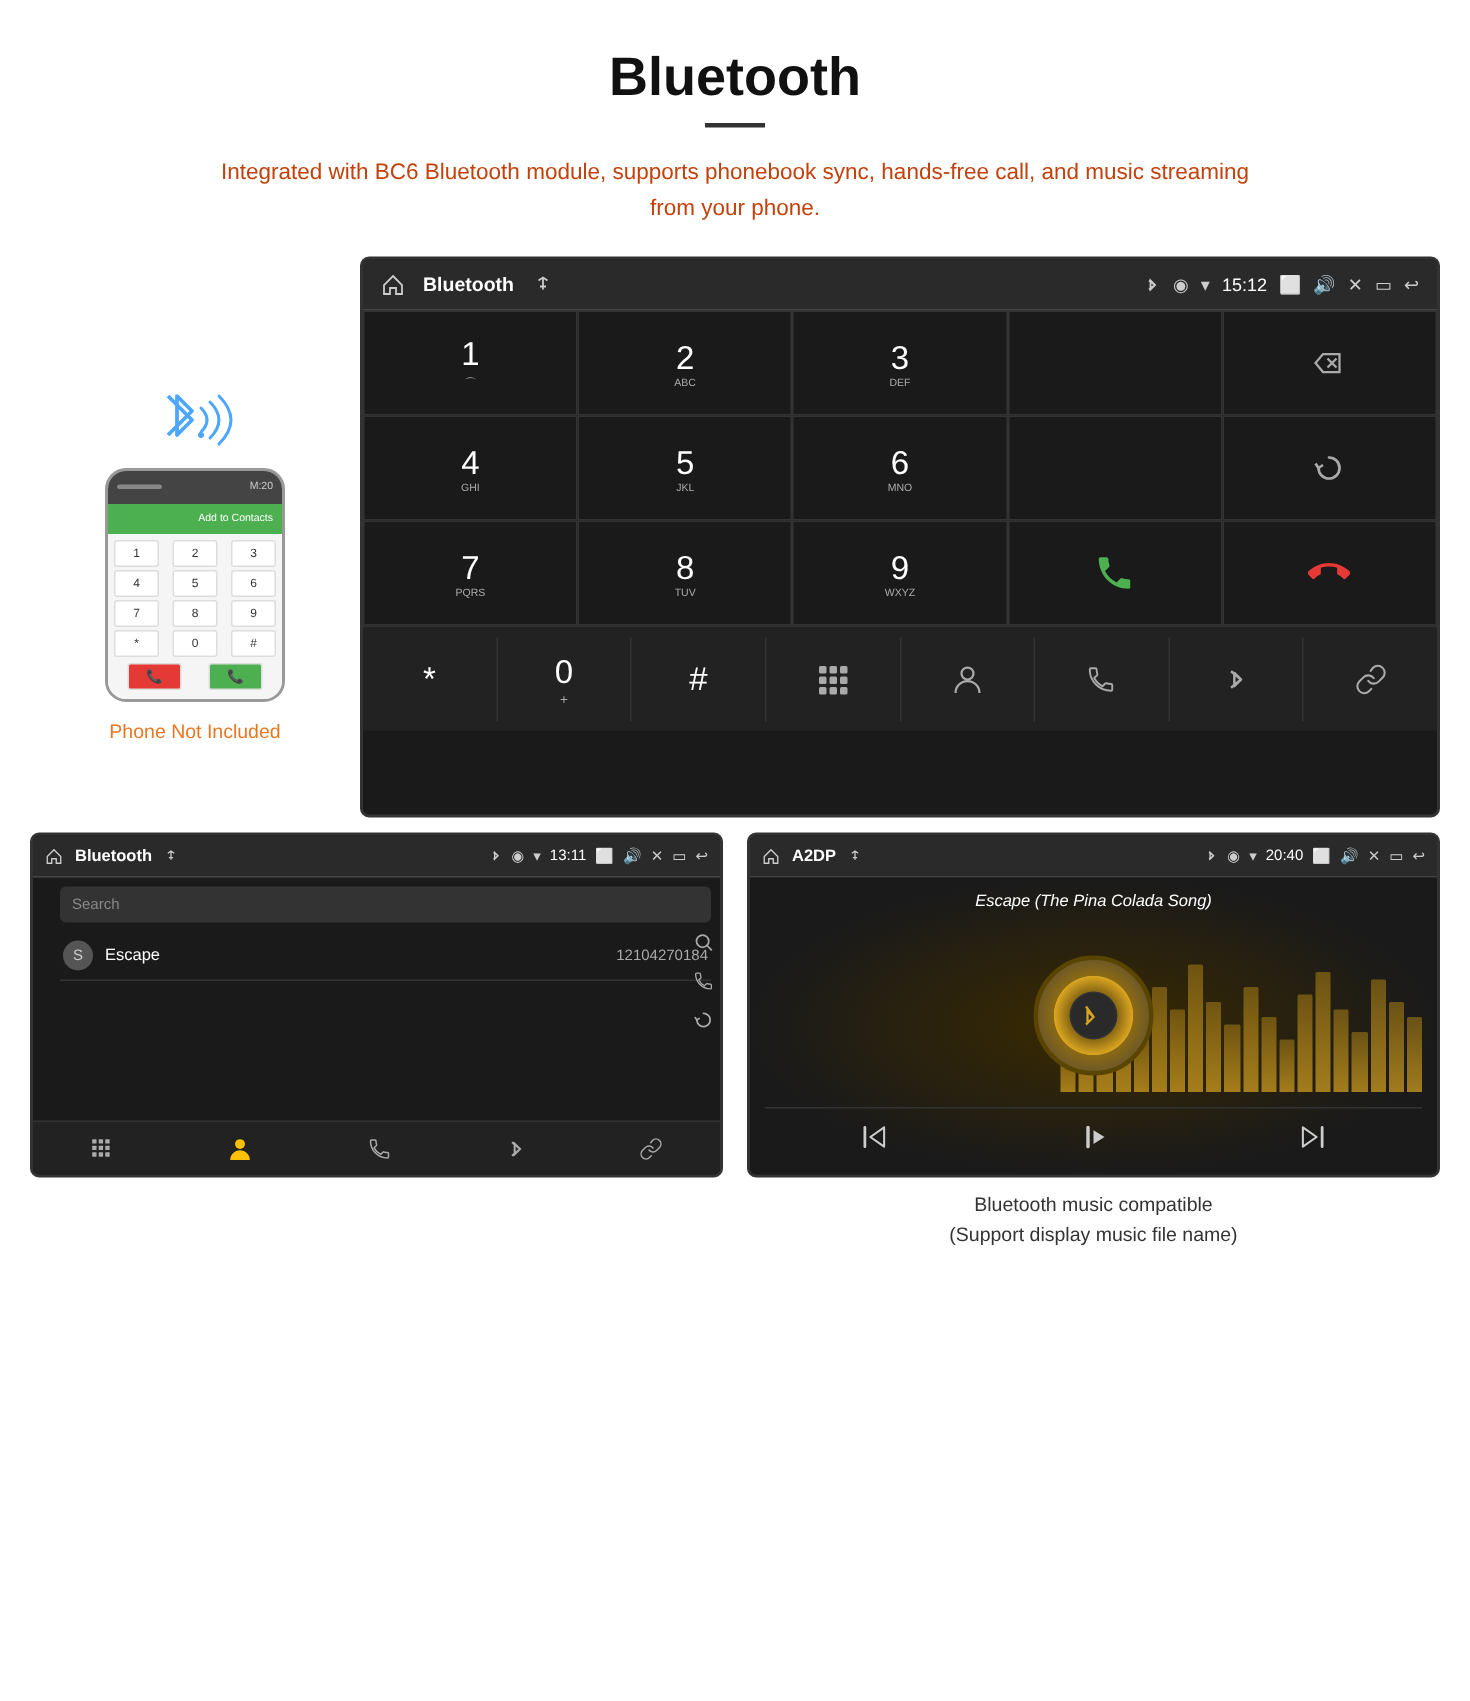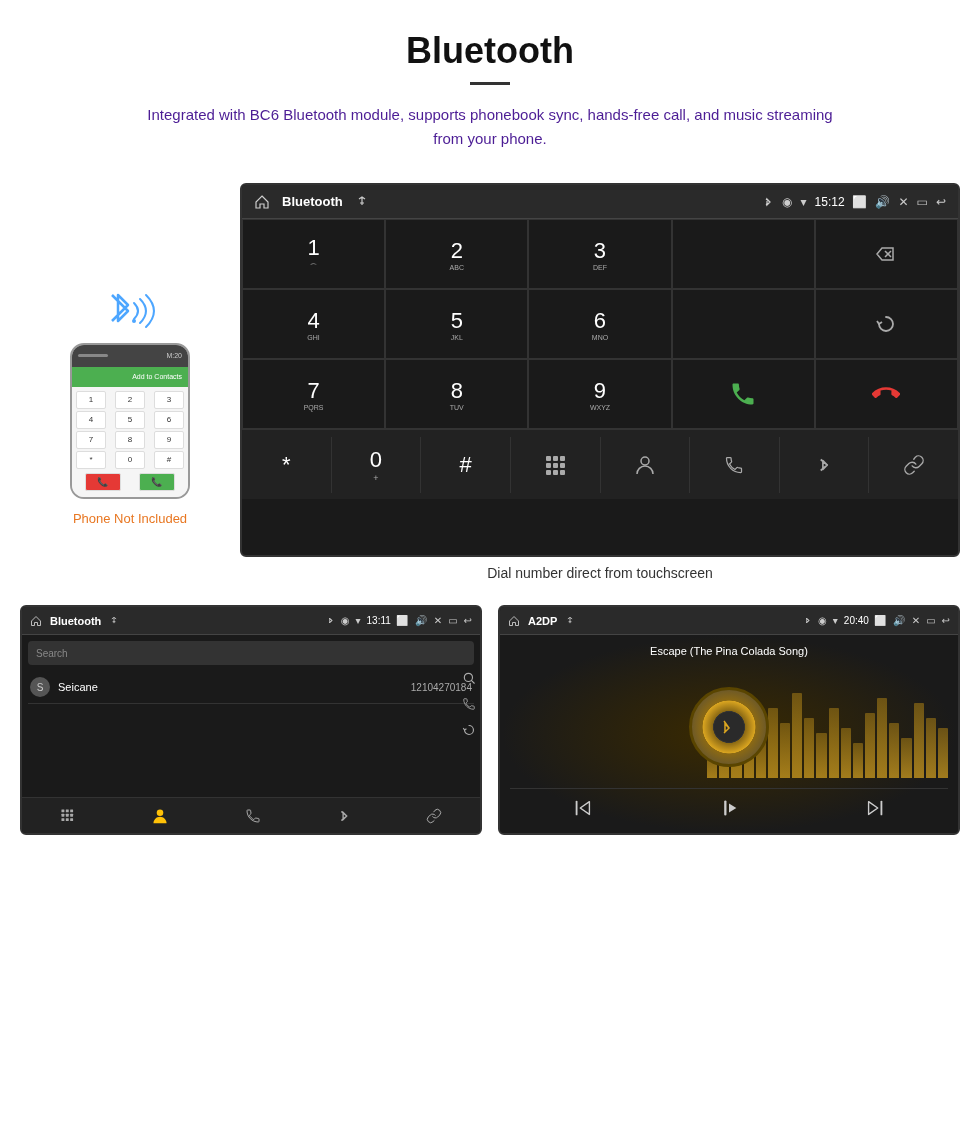--- a/index.html
+++ b/index.html
@@ -23,24 +23,24 @@
       margin-bottom: 10px;
     }
     .title-divider {
       width: 40px;
       height: 3px;
       background: #333;
       margin: 0 auto 18px;
     }
     .page-desc {
       font-size: 15px;
-      color: #4c1d95;
+      color: #c2410c;
       line-height: 1.6;
       max-width: 700px;
-      margin: 0 auto 12px;
+      margin: 0 auto 0;
     }
     .page-specs {
       font-size: 14px;
       color: #e87722;
       margin-bottom: 10px;
     }
 
     
     .main-content {
       display: flex;
@@ -289,20 +289,21 @@
 
     
     .music-body {
       height: calc(100% - 28px);
       display: flex;
       flex-direction: column;
       align-items: center;
       justify-content: space-between;
       padding: 10px;
       background: radial-gradient(ellipse at center, #3a2a00 0%, #1a1a1a 70%);
+      font-style: italic;
     }
     .music-title {
       color: #fff;
       font-size: 11px;
       text-align: center;
       margin-bottom: 8px;
     }
     .music-art-area {
       display: flex;
       align-items: center;
@@ -604,21 +605,20 @@
 
           <div class="dial-cell" style="flex:1; border:none; min-height:56px;">
             <svg width="22" height="22" viewBox="0 0 24 24">
               <path d="M10 13a5 5 0 0 0 7.54.54l3-3a5 5 0 0 0-7.07-7.07L11.75 5.75" fill="none" stroke="#aaa" stroke-width="1.5" stroke-linecap="round"></path>
               <path d="M14 11a5 5 0 0 0-7.54-.54l-3 3a5 5 0 0 0 7.07 7.07l1.71-1.71" fill="none" stroke="#aaa" stroke-width="1.5" stroke-linecap="round"></path>
             </svg>
           </div>
         </div>
       </div>
     </div>
-    <div class="dial-caption">Dial number direct from touchscreen</div>
   </div>
 </div>
 
 <div class="bottom-screens">
 
   <div class="bottom-screen-wrap">
     <div class="bottom-screen">
       <div class="bottom-screen-header">
         <div style="display:flex;align-items:center;gap:8px;">
           <svg width="12" height="12" viewBox="0 0 16 16">
@@ -636,27 +636,27 @@
           <span class="b-header-icon">◉</span>
           <span class="b-header-icon">▾</span>
           <span class="bottom-screen-time">13:11</span>
           <span class="b-header-icon">⬜</span>
           <span class="b-header-icon">🔊</span>
           <span class="b-header-icon">✕</span>
           <span class="b-header-icon">▭</span>
           <span class="b-header-icon">↩</span>
         </div>
       </div>
-      <div style="position:relative; height:calc(100% - 28px - 36px); padding:6px;">
+      <div style="position:relative; height:calc(100% - 28px - 36px); padding:6px;margin-left:12px;">
         <div class="phonebook-search">
           <span class="phonebook-search-text">Search</span>
         </div>
         <div class="phonebook-entry">
           <div class="entry-initial">S</div>
-          <span class="entry-name">Seicane</span>
+          <span class="entry-name">Escape</span>
           <span class="entry-number">12104270184</span>
         </div>
 
         <div style="position:absolute; right:4px; top:36px; display:flex; flex-direction:column; gap:12px;">
           <svg width="14" height="14" viewBox="0 0 24 24">
             <circle cx="11" cy="11" r="7" fill="none" stroke="#aaa" stroke-width="2"></circle>
             <line x1="16" y1="16" x2="21" y2="21" stroke="#aaa" stroke-width="2" stroke-linecap="round"></line>
           </svg>
           <svg width="14" height="14" viewBox="0 0 24 24">
             <path d="M6.6 10.8c1.4 2.8 3.8 5.1 6.6 6.6l2.2-2.2c.3-.3.7-.4 1-.2 1.1.4 2.3.6 3.6.6.6 0 1 .4 1 1V20c0 .6-.4 1-1 1-9.4 0-17-7.6-17-17 0-.6.4-1 1-1h3.5c.6 0 1 .4 1 1 0 1.3.2 2.5.6 3.6.1.3 0 .7-.2 1L6.6 10.8z" fill="none" stroke="#aaa" stroke-width="1.5"></path>
@@ -767,14 +767,18 @@
             <line x1="8" y1="5" x2="8" y2="19" stroke="#ccc" stroke-width="2.5" stroke-linecap="round"></line>
             <polygon points="12,7 20,12 12,17" fill="#ccc"></polygon>
           </svg>
           <svg width="22" height="22" viewBox="0 0 24 24">
             <polygon points="5,5 15,12 5,19" fill="none" stroke="#ccc" stroke-width="1.5" stroke-linejoin="round"></polygon>
             <line x1="19" y1="5" x2="19" y2="19" stroke="#ccc" stroke-width="2" stroke-linecap="round"></line>
           </svg>
         </div>
       </div>
     </div>
+    <div class="bottom-caption">
+      <span>Bluetooth music compatible</span><br>
+      <span>(Support display music file name)</span>
+    </div>
   </div>
 </div>
 
 </body></html>

